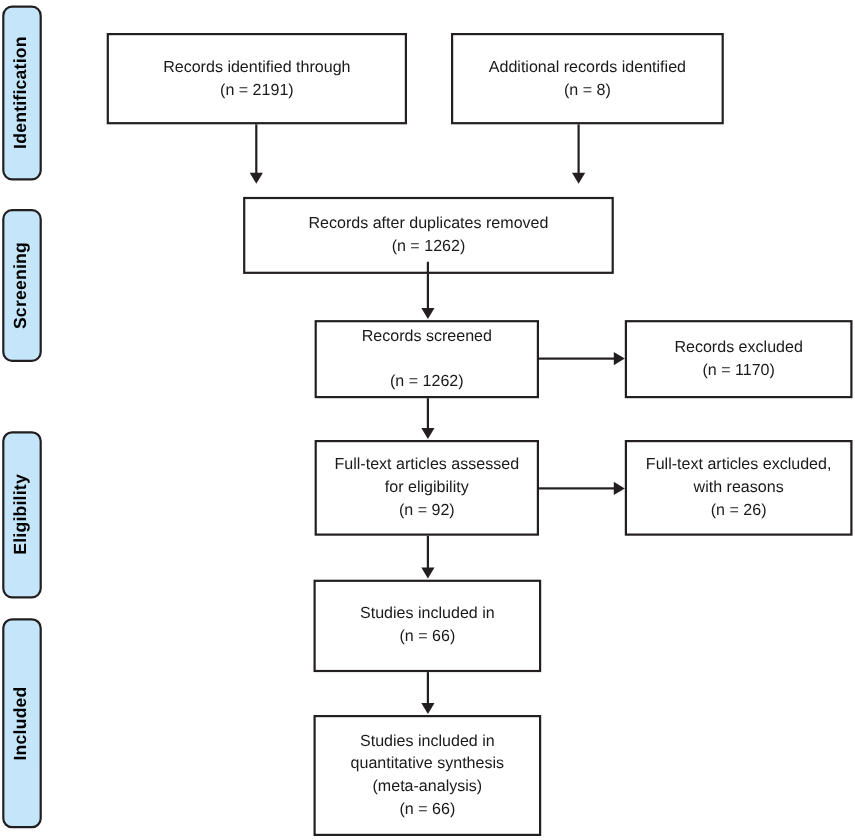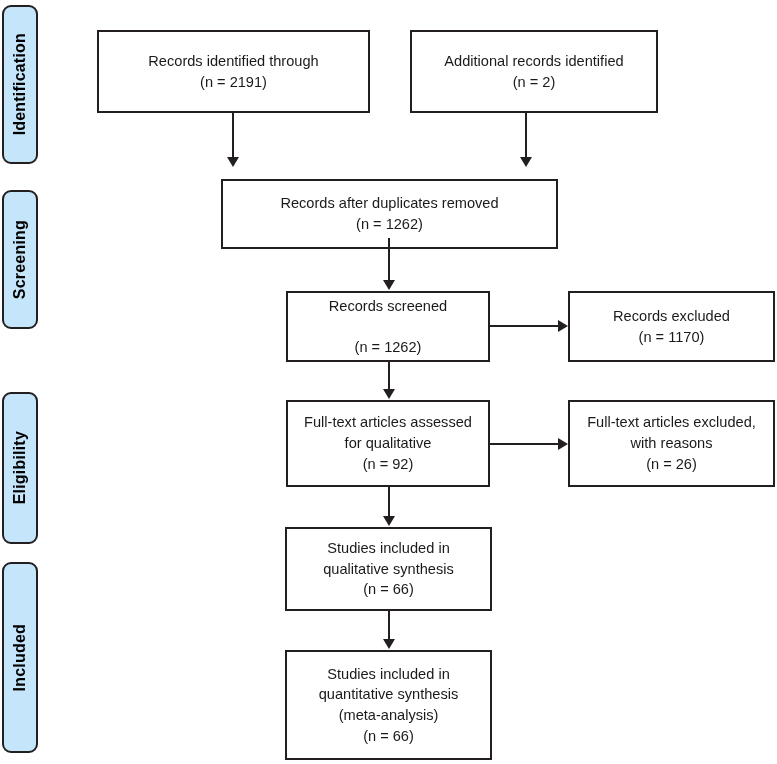--- a/index.html
+++ b/index.html
@@ -103,21 +103,21 @@
     <span class="stage-tab-label">Included</span>
   </div>
 
   <div class="flow-box" style="left:97px; top:30px; width:273px; height:83px;">
     <div class="flow-line">Records identified through</div>
     <div class="flow-line">(n = 2191)</div>
   </div>
 
   <div class="flow-box" style="left:410px; top:30px; width:248px; height:83px;">
     <div class="flow-line">Additional records identified</div>
-    <div class="flow-line">(n = 2)</div>
+    <div class="flow-line">(n = 8)</div>
   </div>
 
   <div class="conn-v" style="left:232px; top:113px; height:45px;"></div>
   <div class="arrow-down" style="left:227px; top:157px;"></div>
 
   <div class="conn-v" style="left:525px; top:113px; height:45px;"></div>
   <div class="arrow-down" style="left:520px; top:157px;"></div>
 
   <div class="flow-box" style="left:221px; top:179px; width:337px; height:70px;">
     <div class="flow-line">Records after duplicates removed</div>
@@ -138,39 +138,38 @@
   </div>
 
   <div class="conn-h" style="left:490px; top:325px; width:70px;"></div>
   <div class="arrow-right" style="left:558px; top:320px;"></div>
 
   <div class="conn-v" style="left:388px; top:362px; height:28px;"></div>
   <div class="arrow-down" style="left:383px; top:389px;"></div>
 
   <div class="flow-box" style="left:286px; top:400px; width:204px; height:87px;">
     <div class="flow-line">Full-text articles assessed</div>
-    <div class="flow-line">for qualitative</div>
+    <div class="flow-line">for eligibility</div>
     <div class="flow-line">(n = 92)</div>
   </div>
 
   <div class="flow-box" style="left:568px; top:400px; width:207px; height:87px;">
     <div class="flow-line">Full-text articles excluded,</div>
     <div class="flow-line">with reasons</div>
     <div class="flow-line">(n = 26)</div>
   </div>
 
   <div class="conn-h" style="left:490px; top:443px; width:70px;"></div>
   <div class="arrow-right" style="left:558px; top:438px;"></div>
 
   <div class="conn-v" style="left:388px; top:487px; height:30px;"></div>
   <div class="arrow-down" style="left:383px; top:516px;"></div>
 
   <div class="flow-box" style="left:285px; top:527px; width:207px; height:84px;">
     <div class="flow-line">Studies included in</div>
-    <div class="flow-line">qualitative synthesis</div>
     <div class="flow-line">(n = 66)</div>
   </div>
 
   <div class="conn-v" style="left:388px; top:611px; height:29px;"></div>
   <div class="arrow-down" style="left:383px; top:639px;"></div>
 
   <div class="flow-box" style="left:285px; top:650px; width:207px; height:110px;">
     <div class="flow-line">Studies included in</div>
     <div class="flow-line">quantitative synthesis</div>
     <div class="flow-line">(meta-analysis)</div>

